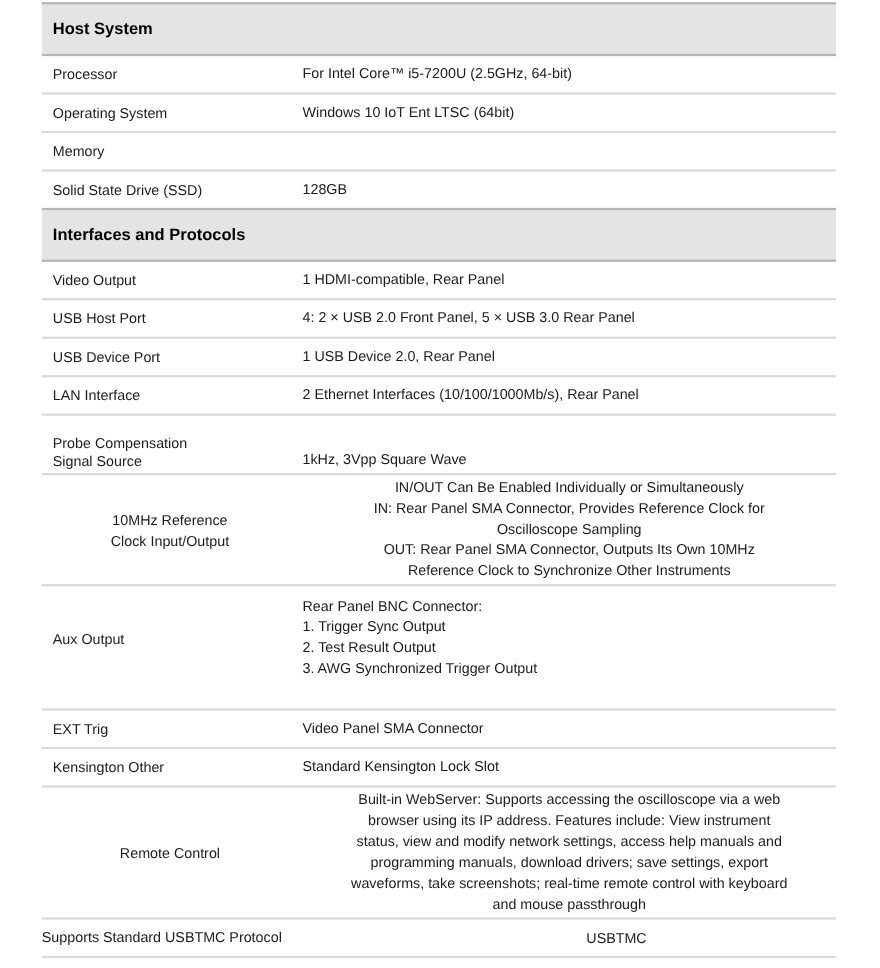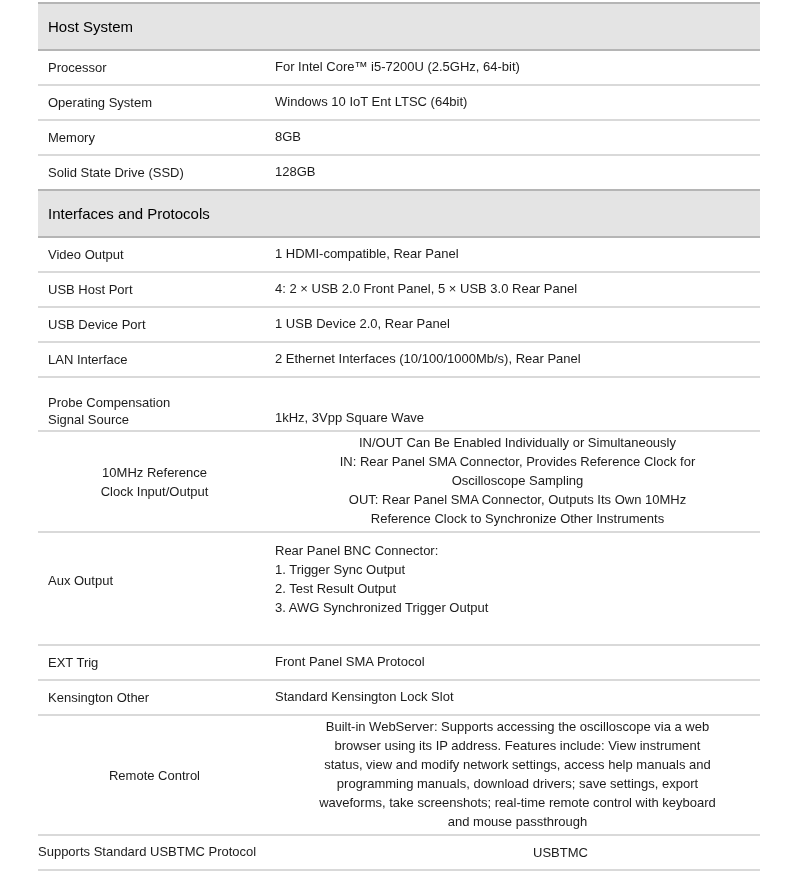--- a/index.html
+++ b/index.html
@@ -17,21 +17,21 @@
   .spec-table {
     width: 722px;
     margin: 2px 40px 0 38px;
   }
   .section-header {
     background: var(--header-bg);
     border-top: 2px solid var(--header-border);
     border-bottom: 2px solid var(--header-border);
     color: var(--header-text);
     font-size: 15px;
-    font-weight: normal;
+    font-weight: bold;
     line-height: 19px;
     padding: 13px 10px;
     white-space: pre-line;
   }
   .row {
     display: flex;
     align-items: center;
     border-bottom: 2px solid var(--row-divider);
   }
   .section:not(:last-child) .row:last-child {
@@ -73,21 +73,20 @@
     <div class="row">
       <div class="cell label">Processor</div>
       <div class="cell value">For Intel Core™ i5-7200U (2.5GHz, 64-bit)</div>
     </div>
     <div class="row">
       <div class="cell label">Operating System</div>
       <div class="cell value">Windows 10 IoT Ent LTSC (64bit)</div>
     </div>
     <div class="row">
       <div class="cell label">Memory</div>
-      <div class="cell value">8GB</div>
     </div>
     <div class="row">
       <div class="cell label">Solid State Drive (SSD)</div>
       <div class="cell value">128GB</div>
     </div>
   </div>
 
   <div class="section">
     <div class="section-header">Interfaces and Protocols</div>
 
@@ -123,21 +122,21 @@
     </div>
     <div class="row row--mid">
       <div class="cell label">Aux Output</div>
       <div class="cell value">Rear Panel BNC Connector:
 1. Trigger Sync Output
 2. Test Result Output
 3. AWG Synchronized Trigger Output</div>
     </div>
     <div class="row">
       <div class="cell label">EXT Trig</div>
-      <div class="cell value">Front Panel SMA Protocol</div>
+      <div class="cell value">Video Panel SMA Connector</div>
     </div>
     <div class="row">
       <div class="cell label">Kensington Other</div>
       <div class="cell value">Standard Kensington Lock Slot</div>
     </div>
     <div class="row row--tight">
       <div class="cell label">Remote Control</div>
       <div class="cell value">Built-in WebServer: Supports accessing the oscilloscope via a web
 browser using its IP address. Features include: View instrument
 status, view and modify network settings, access help manuals and

